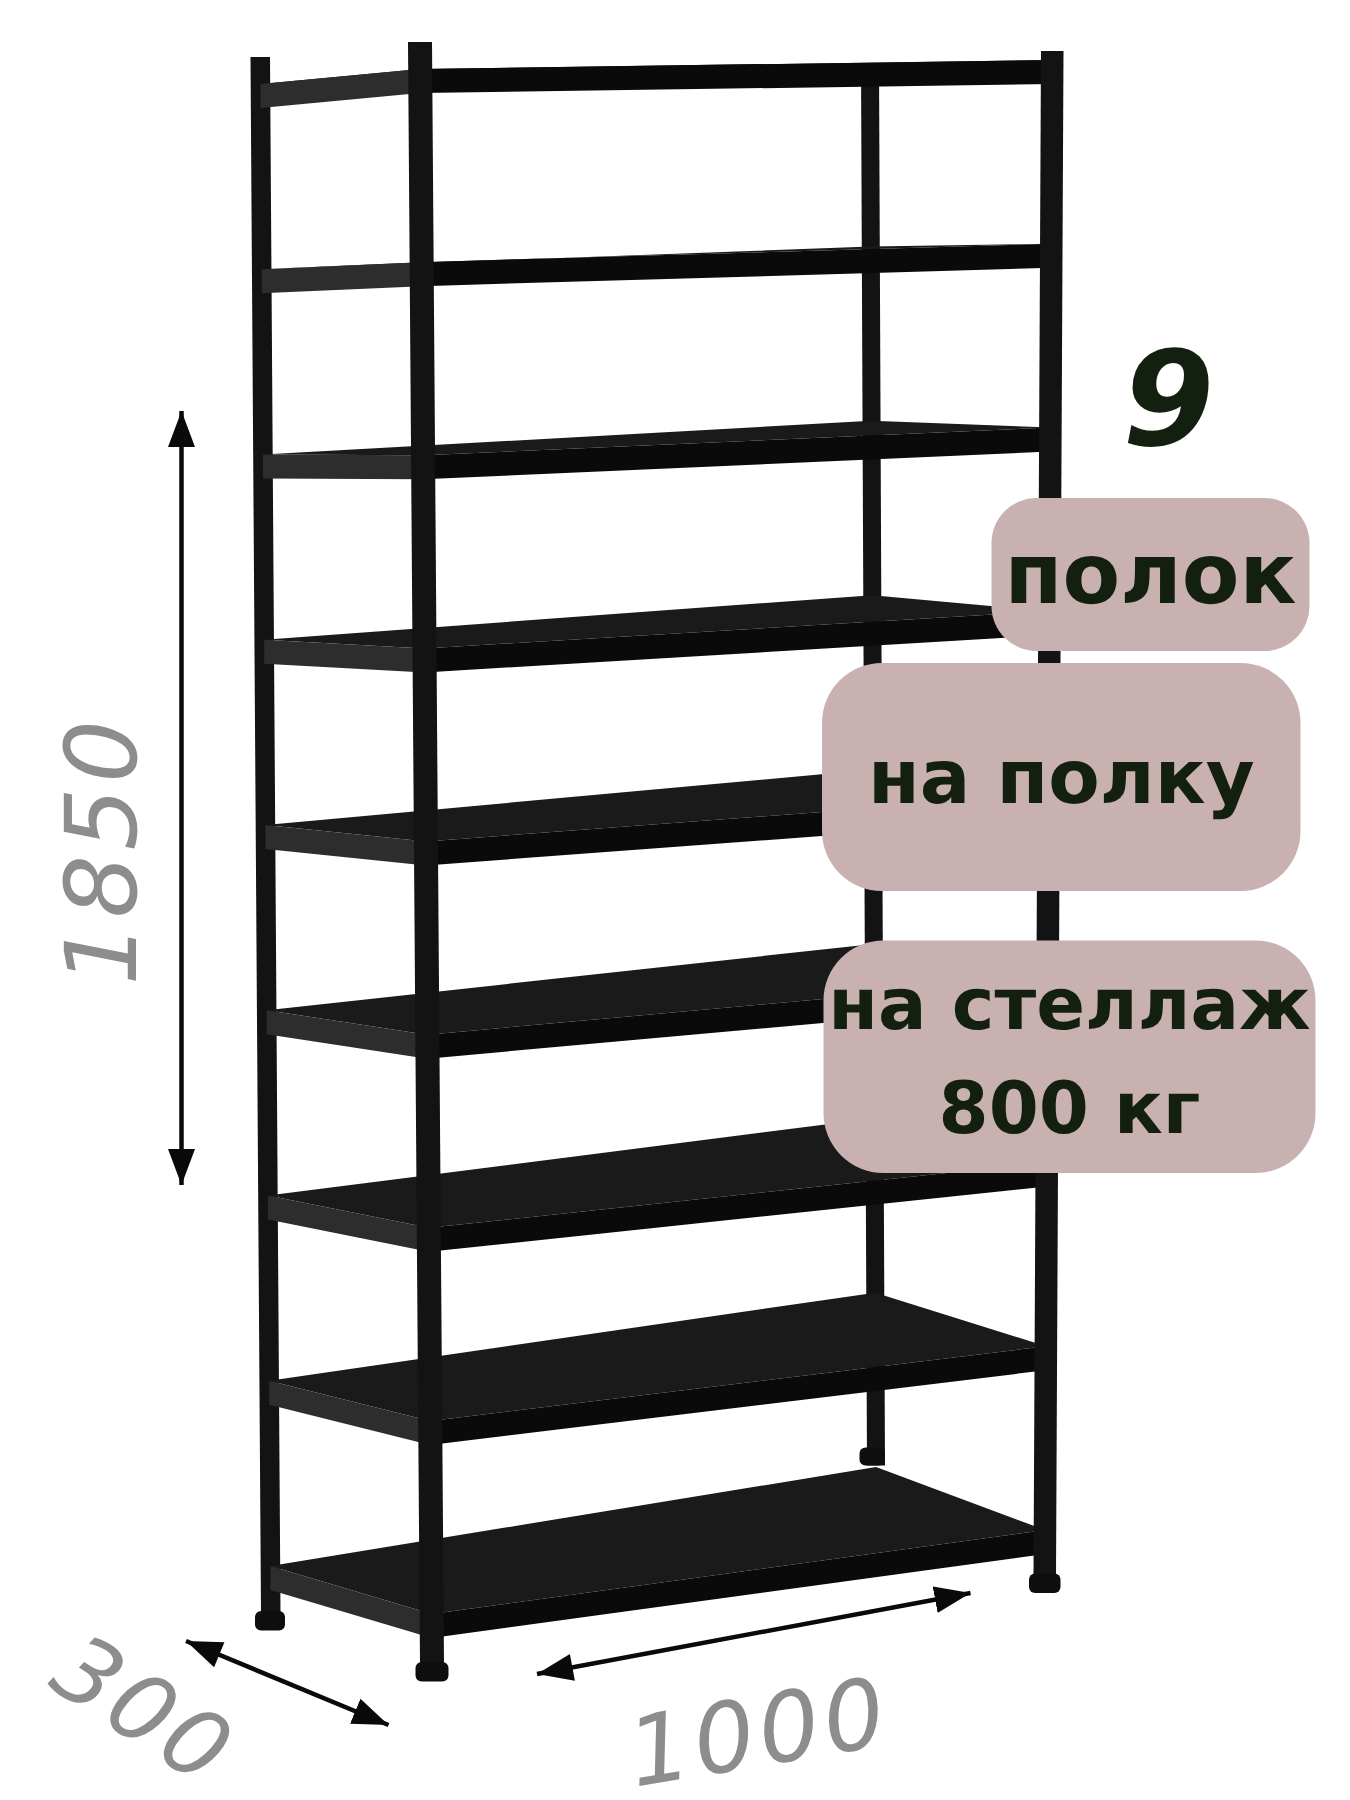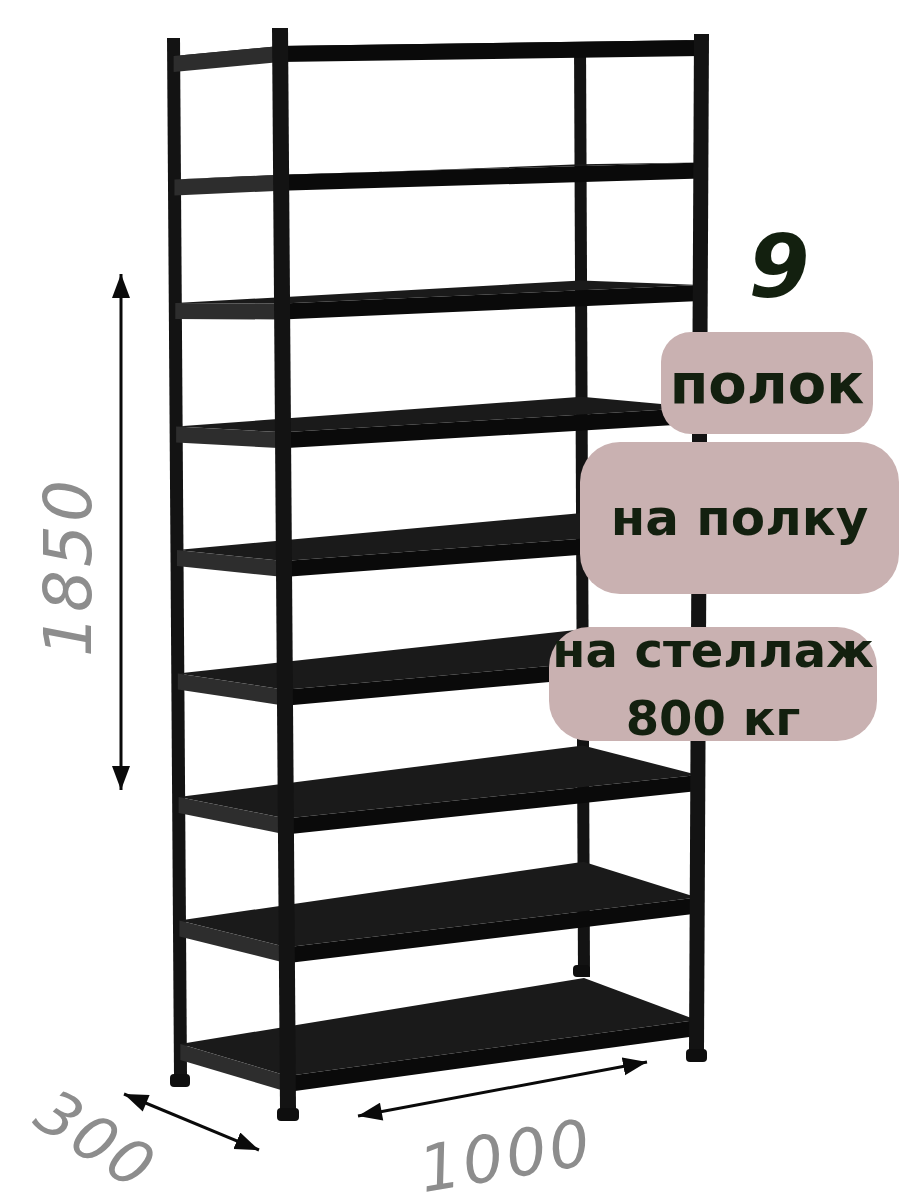--- a/index.html
+++ b/index.html
@@ -59,29 +59,29 @@
     white-space: nowrap;
   }
   #badge-count {
     left: 661px; top: 305px;
     width: 212px; height: 102px;
     border-radius: 30px;
     font-size: 56px;
     margin-top: 27px;
   }
   #badge-shelf-load {
-    left: 580px; top: 442px;
+    left: 548px; top: 442px;
     width: 319px; height: 152px;
     border-radius: 40px;
     font-size: 50px;
     line-height: 1.36;
   }
   #badge-rack-load {
     left: 549px; top: 627px;
-    width: 328px; height: 114px;
+    width: 328px; height: 155px;
     border-radius: 40px;
     font-size: 48px;
     line-height: 1.42;
   }
 </style>
 </head>
 <body>
 
 <div id="canvas" style="background: rgb(255, 255, 255);">
 

